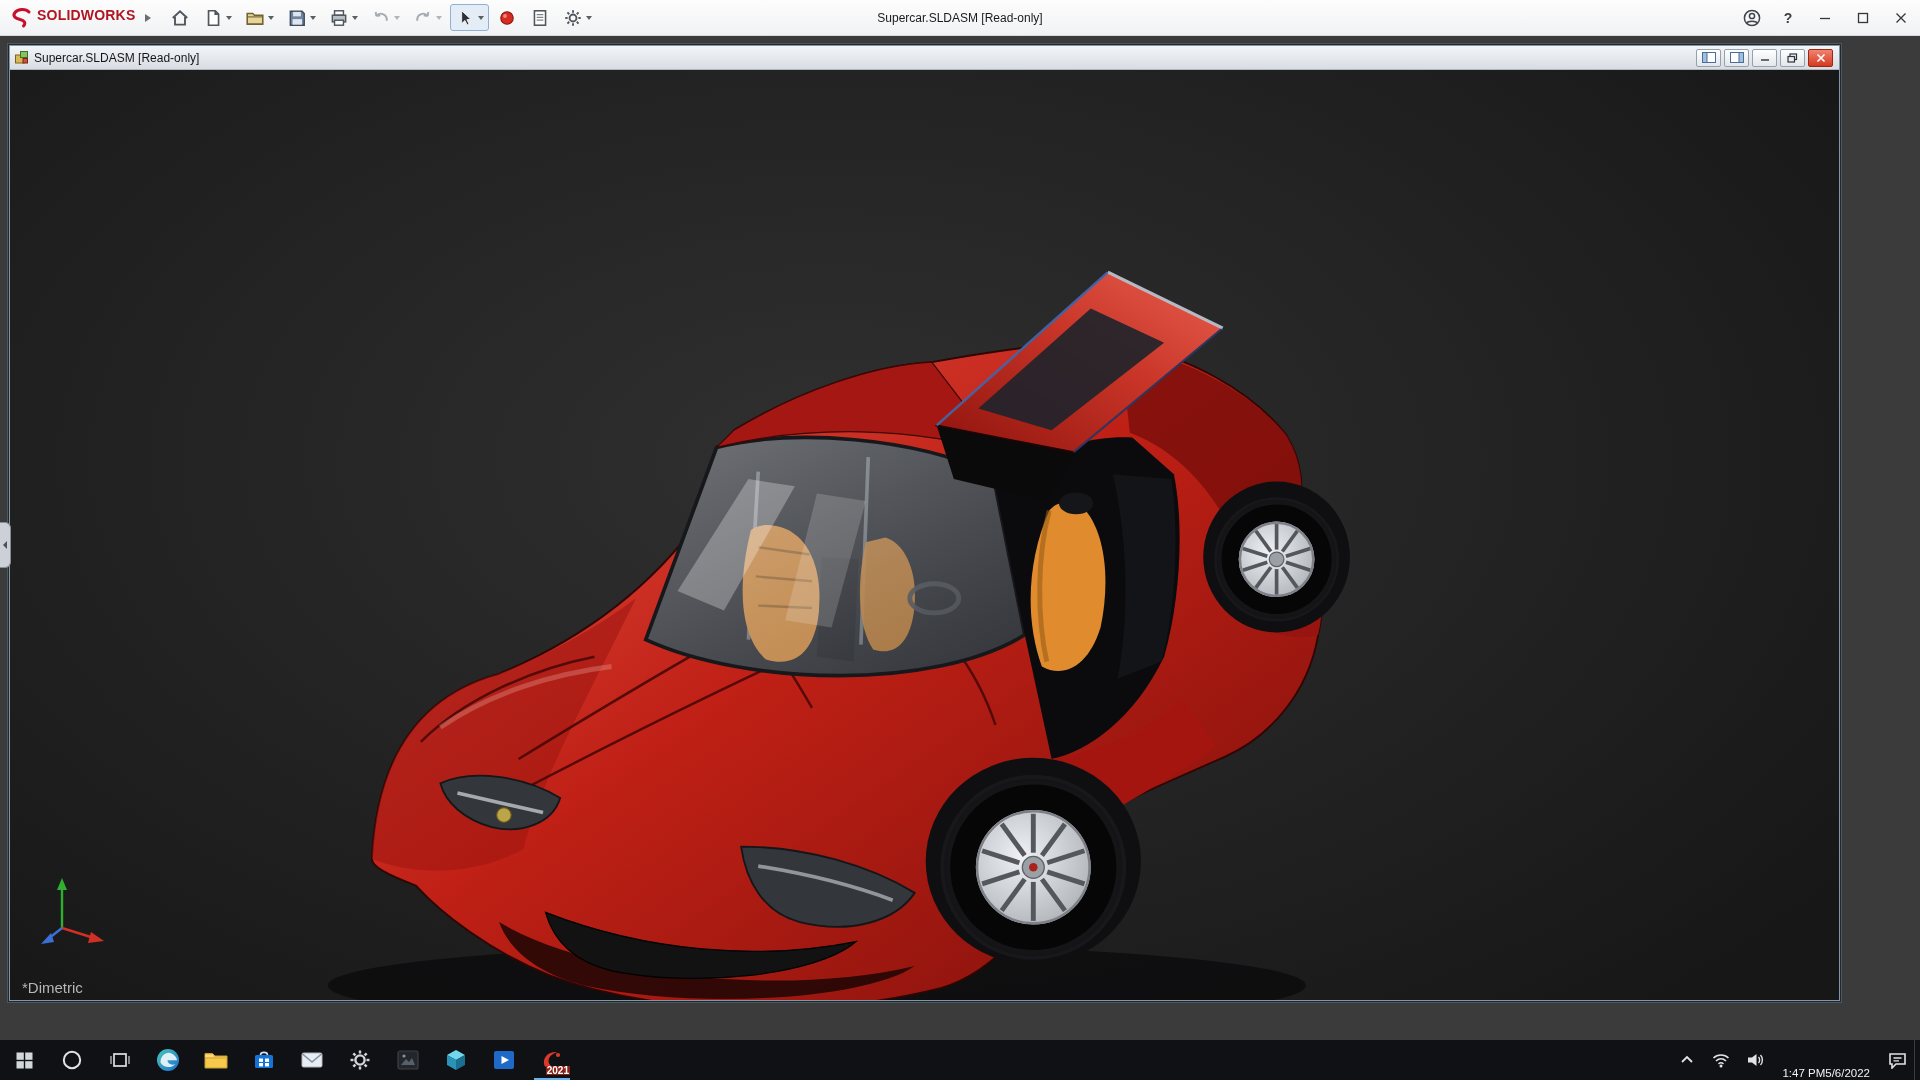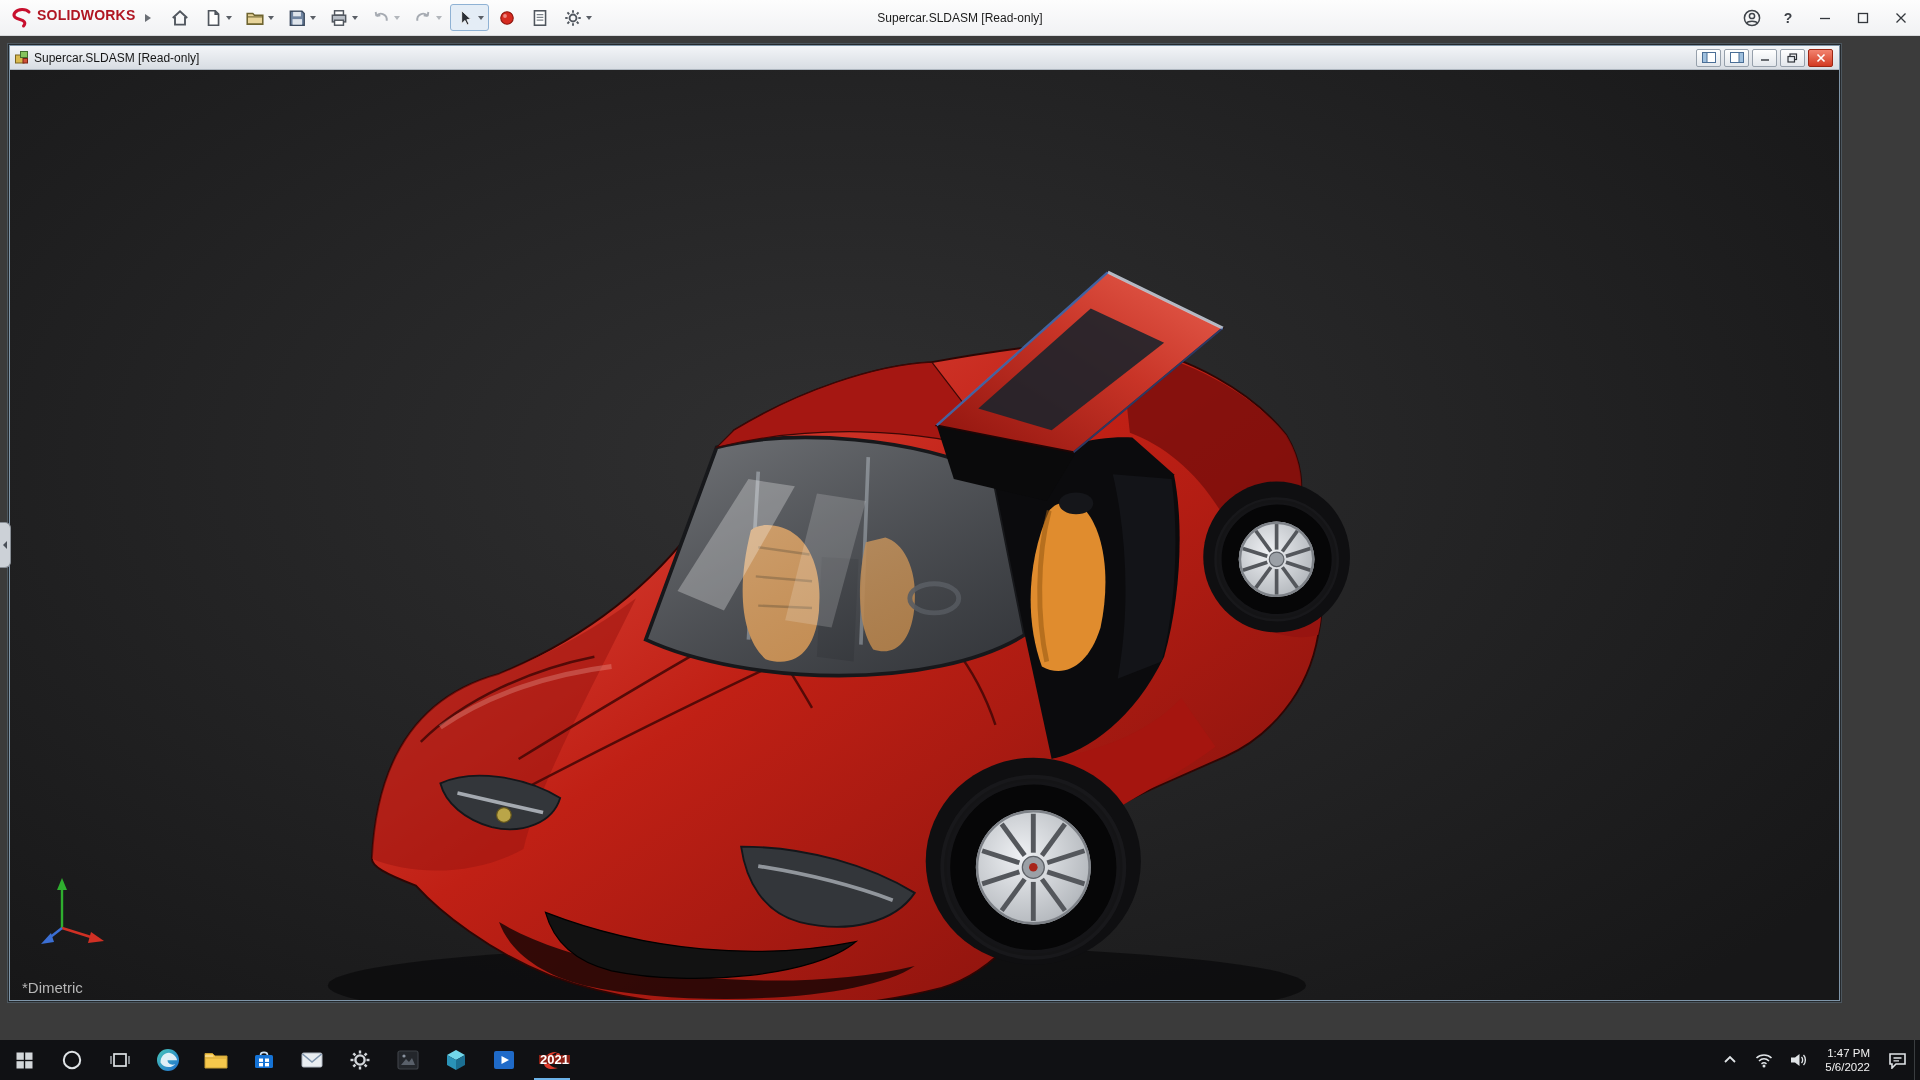--- a/index.html
+++ b/index.html
@@ -55,24 +55,24 @@
   .taskbar{position:absolute;left:0;bottom:0;width:1920px;height:40px;background:#101114;
     display:flex;align-items:stretch;z-index:40}
   .tslot{width:48px;display:flex;align-items:center;justify-content:center;position:relative}
   .tslot.small{width:34px}
   .search{width:343px;background:#ffffff;border:1px solid #7d7f83;display:flex;align-items:center;
     gap:9px;padding:0 11px}
   .search input{border:none;outline:none;flex:1;font-size:13.5px;color:#4e5156;
     font-family:"Liberation Sans",sans-serif;background:transparent}
   .search input::placeholder{color:#5b5e63;opacity:1}
   .tray{margin-left:auto;display:flex;align-items:stretch}
-  .clock{display:flex;flex-direction:column;justify-content:center;align-items:flex-end;
+  .clock{display:flex;flex-direction:row;justify-content:center;align-items:flex-end;
     padding:0 10px;color:#f2f2f2;font-size:11.5px;line-height:14px;white-space:nowrap}
   .runline{position:absolute;bottom:0;left:6px;width:36px;height:2px;background:#6cb2e8}
-  .swbadge{position:absolute;right:6px;bottom:16px;font-size:13px;font-weight:bold;color:#fff;
+  .swbadge{position:absolute;right:6px;bottom:5px;font-size:10px;font-weight:bold;color:#fff;
     background:#8a1f14;padding:0 1px;line-height:9px}
   .desk-sliver{width:6px;border-left:1px solid #3a3d40}
 </style>
 </head>
 <body>
 
 <header class="titlebar">
   <div class="brand">
     <svg width="22" height="22" viewBox="0 0 22 22">
       <path d="M19,5 C16,1.5 8,1.5 5,5.5 C2,9.5 6,11.5 10,12.5 C14,13.5 16.5,15.5 13.5,19" stroke="#c8102e" stroke-width="3" fill="none" stroke-linecap="round"></path>

